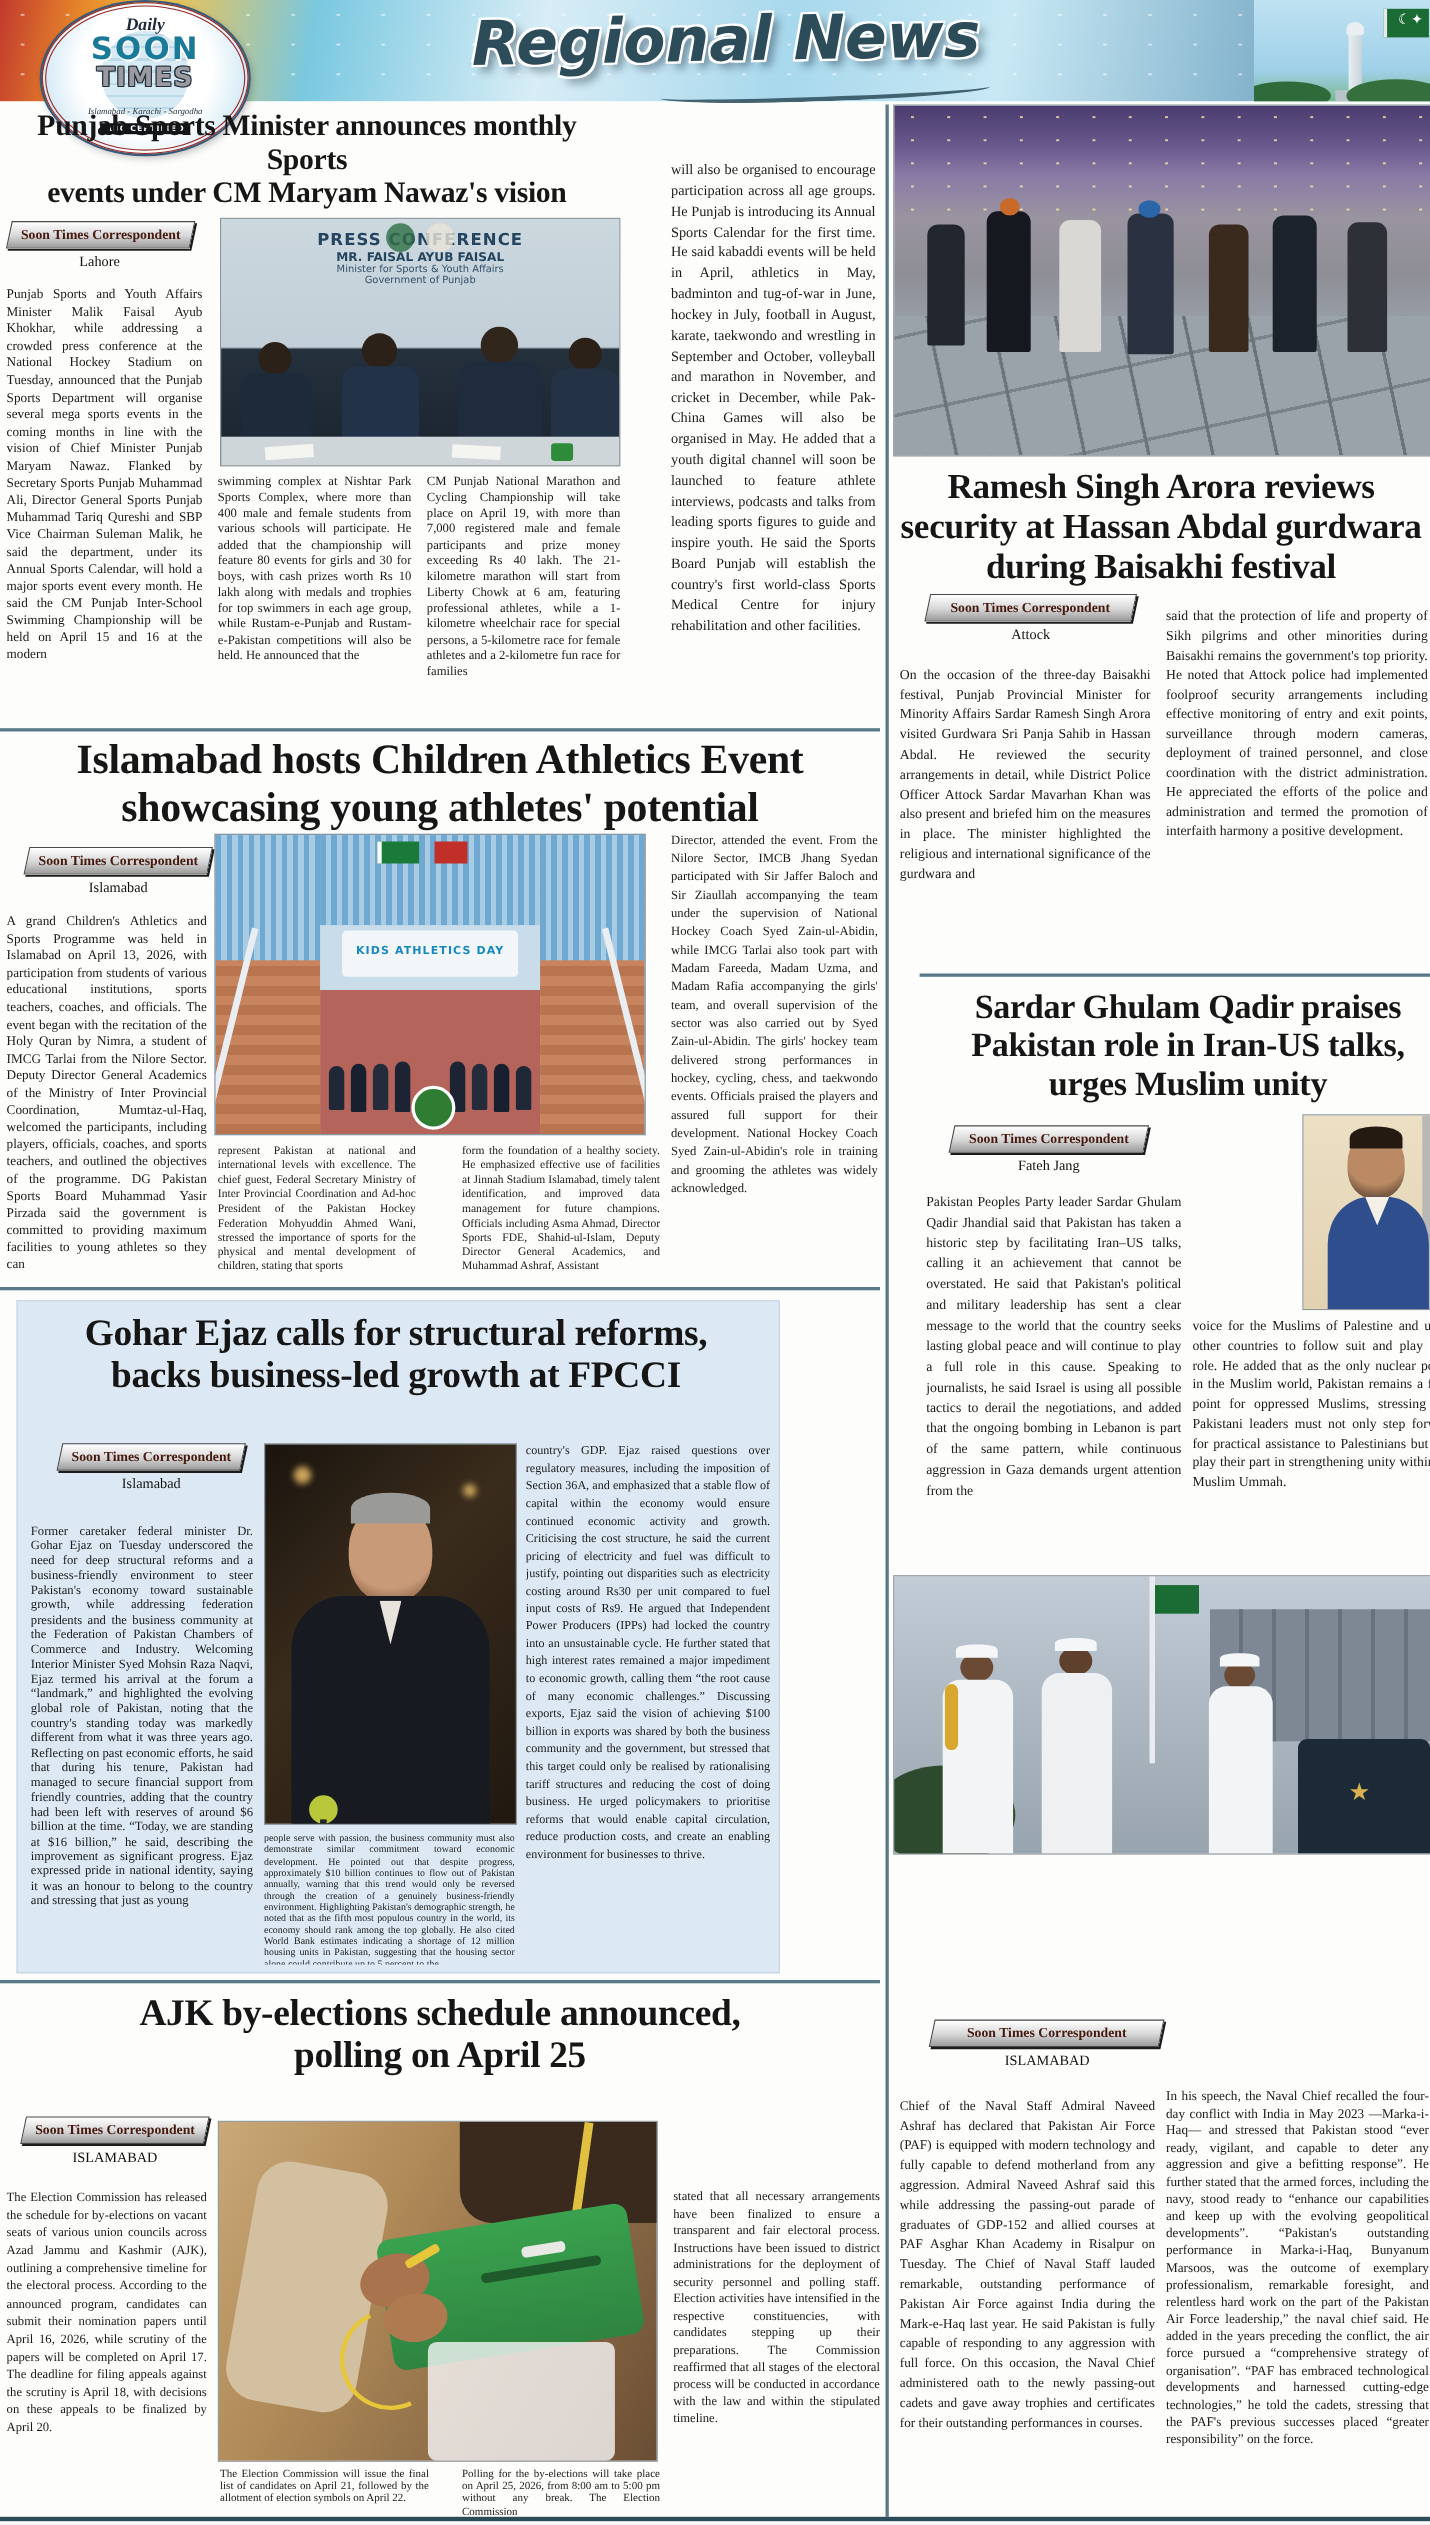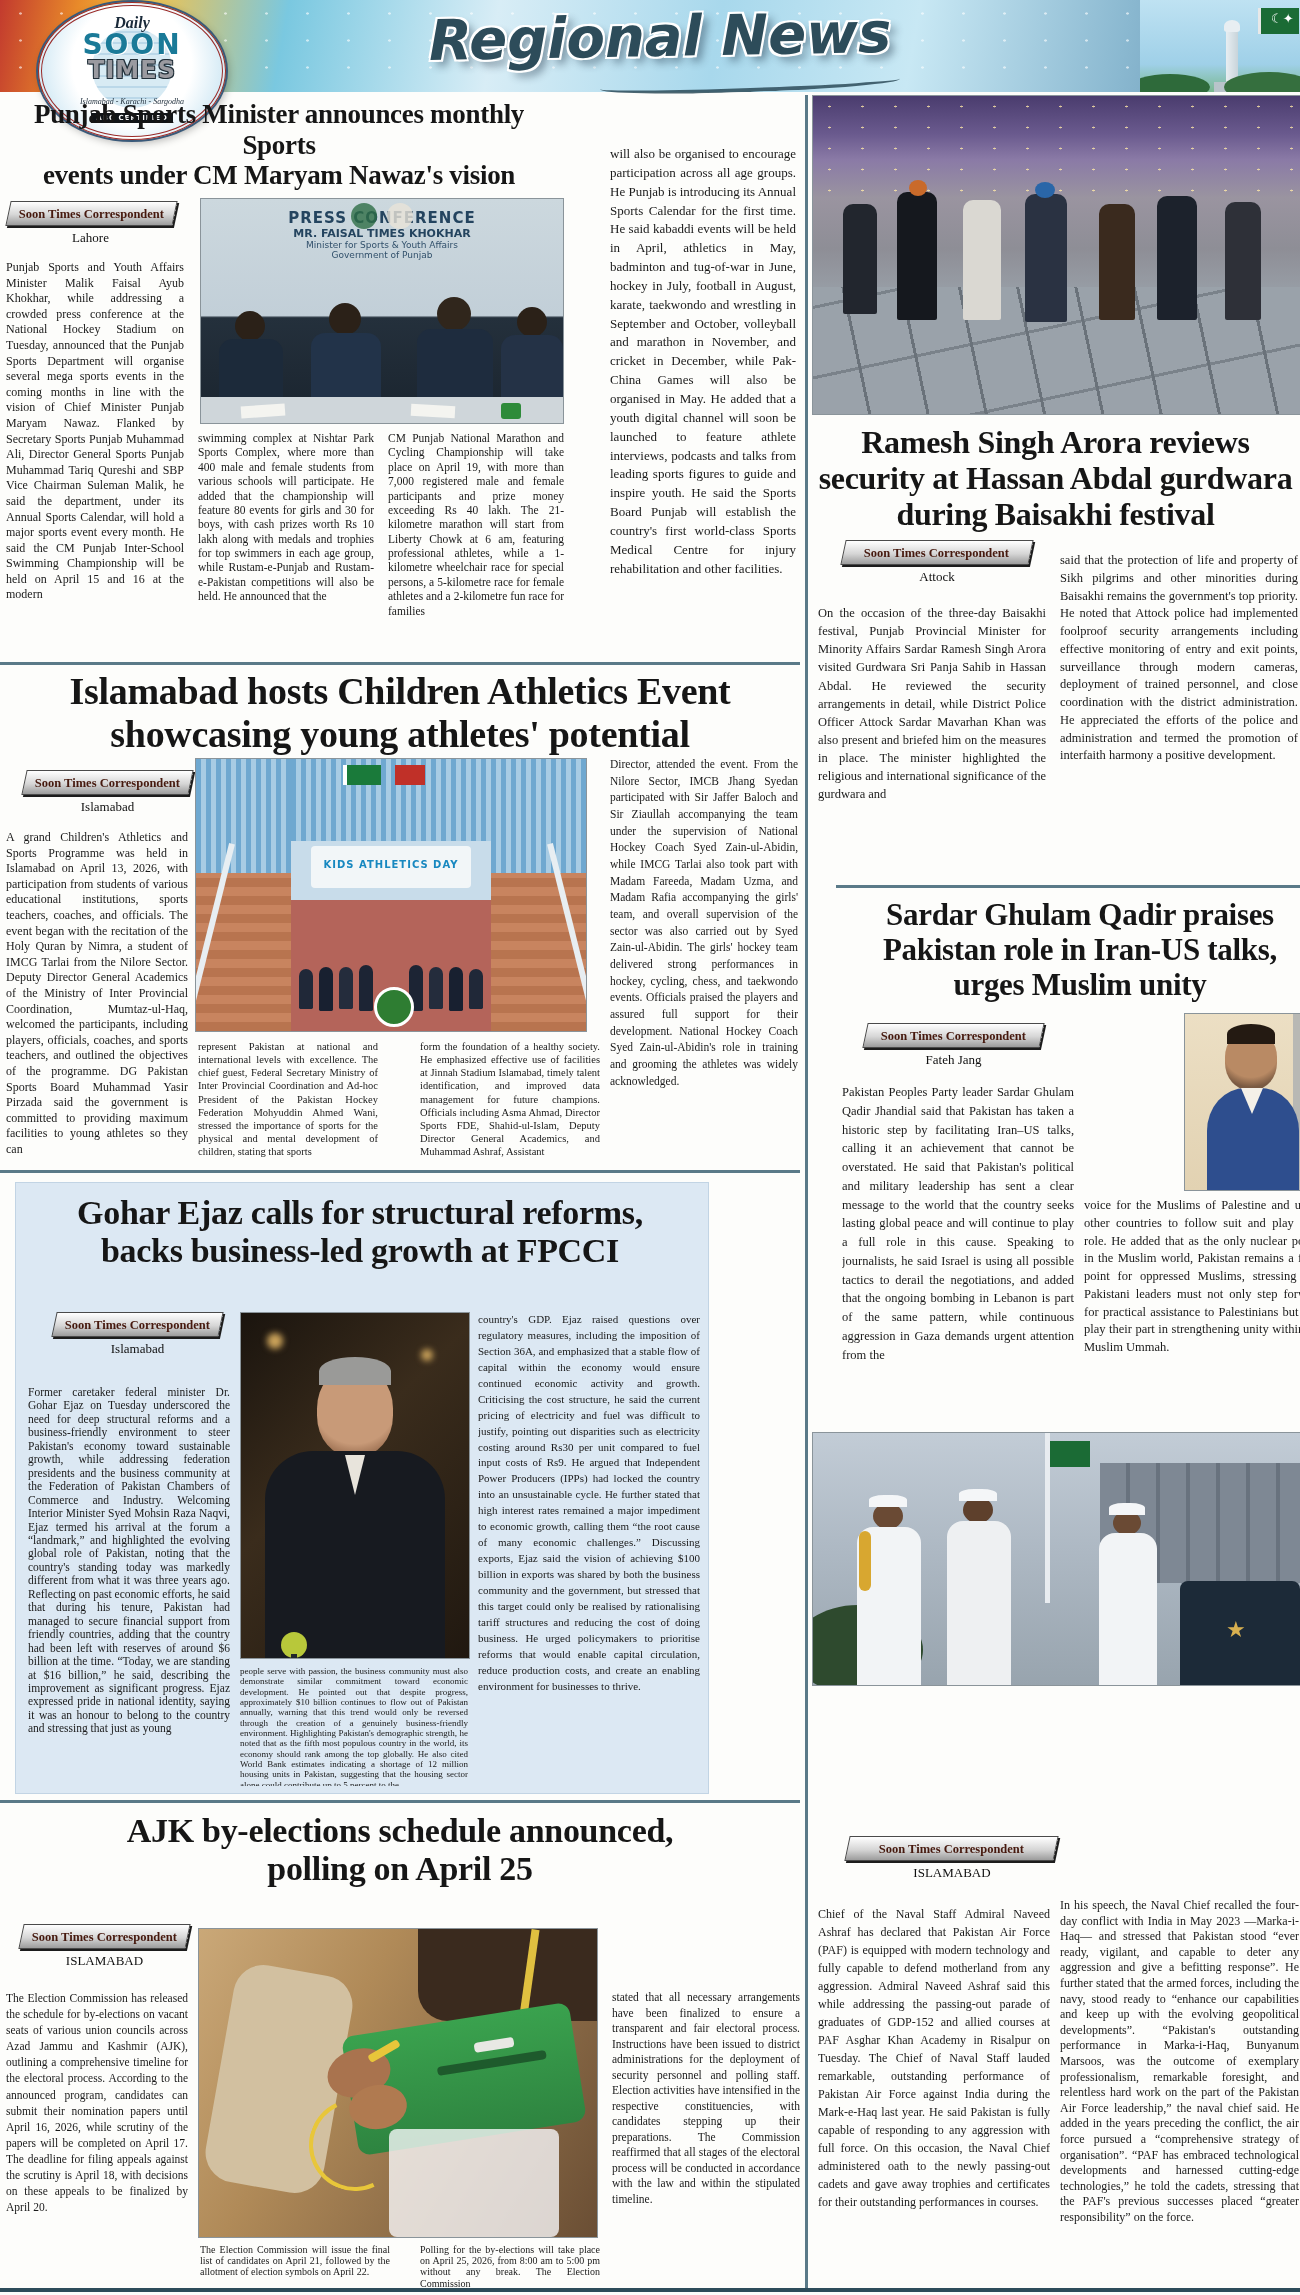--- a/index.html
+++ b/index.html
@@ -92,21 +92,21 @@
   <div class="art" style="left:0;top:95px;width:800px;height:567px;">
     <div class="h" style="left:0;top:4px;width:558px;font-size:27px;">Punjab Sports Minister announces monthly Sports
 events under CM Maryam Nawaz's vision</div>
     <div class="byline" style="left:8px;top:106px;width:165px;">
       <div class="bl-box"><span class="bl-txt">Soon Times Correspondent</span></div>
       <div class="bl-city">Lahore</div>
     </div>
     <div class="ph" style="left:200px;top:103px;width:362px;height:224px;background:linear-gradient(180deg,#ccd8de 0%,#c2cfd8 52%,#24303c 53%,#1a242e 100%);">
       <div class="s" style="left:0;top:10px;width:100%;text-align:center;">
         <div class="banner-t1">PRESS CONFERENCE</div>
-        <div class="banner-t2">MR. FAISAL TIMES KHOKHAR</div>
+        <div class="banner-t2">MR. FAISAL AYUB FAISAL</div>
         <div class="banner-t3">Minister for Sports &amp; Youth Affairs</div>
         <div class="banner-t3">Government of Punjab</div>
       </div>
       <div class="s" style="left:150px;top:4px;width:26px;height:26px;border-radius:50%;background:#2e6e46;opacity:.8;"></div>
       <div class="s" style="left:186px;top:4px;width:26px;height:26px;border-radius:50%;background:#e8e4d8;opacity:.8;"></div>
       <div class="s" style="left:34px;top:112px;width:30px;height:30px;border-radius:50%;background:#2b2118;"></div>
       <div class="s" style="left:18px;top:140px;width:64px;height:60px;border-radius:14px 14px 0 0;background:#1c2a3a;"></div>
       <div class="s" style="left:128px;top:104px;width:32px;height:32px;border-radius:50%;background:#2b2118;"></div>
       <div class="s" style="left:110px;top:134px;width:70px;height:66px;border-radius:14px 14px 0 0;background:#223349;"></div>
       <div class="s" style="left:236px;top:98px;width:34px;height:34px;border-radius:50%;background:#30261c;"></div>

